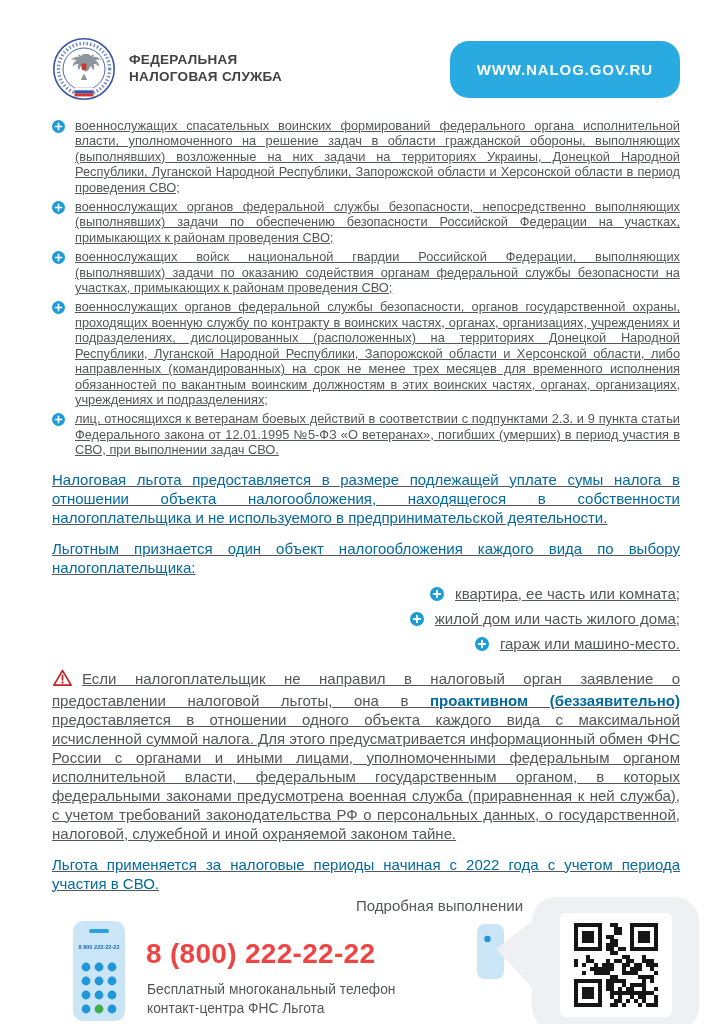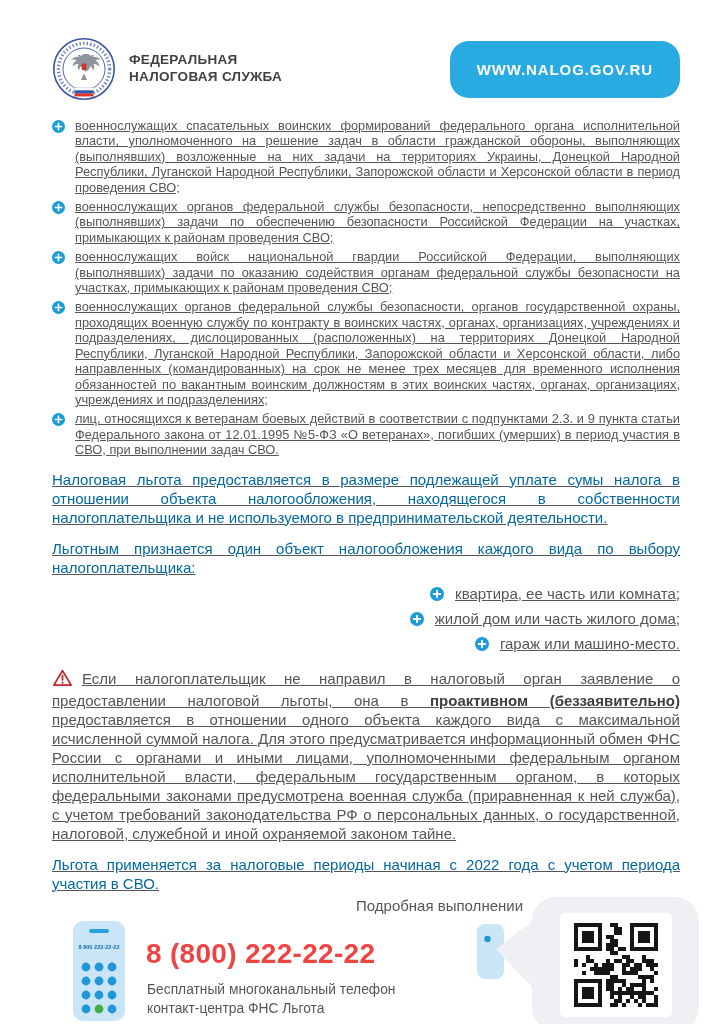--- a/index.html
+++ b/index.html
@@ -39,21 +39,21 @@
   .bullet-icon { flex:0 0 13px; margin-top:1px; }
   .para {
     font-size:15px; line-height:19px; text-align:justify;
     margin-top:12px; color:#0369a1;
   }
   .obj-list { display:flex; flex-direction:column; gap:4px; margin-top:7px;align-items:flex-end; }
   .obj-item { display:flex; gap:11px; align-items:flex-start; }
   .obj-item .txt { font-size:15px; line-height:19px; }
   .obj-item .bullet-icon { margin-top:3px; }
   .warning-para { margin-top:13px; font-size:15px; line-height:19px; text-align:justify; }
-  .warning-para b { color:#404040; }
+  .warning-para b { color:#0369a1; }
   .warning-ico { display:inline-block; vertical-align:-3px; margin-right:9px; }
   
   .phone-svg { position:absolute; left:73px; top:910px; }
   .phone-number {
     position:absolute; left:146px; top:927px;
     font-size:28px; font-weight:bold; color:#ef4444; letter-spacing:0.3px;
   }
   .phone-desc {
     position:absolute; left:147px; top:969px; width:275px;
     font-size:13.8px; line-height:1.4; color:#55565a;

